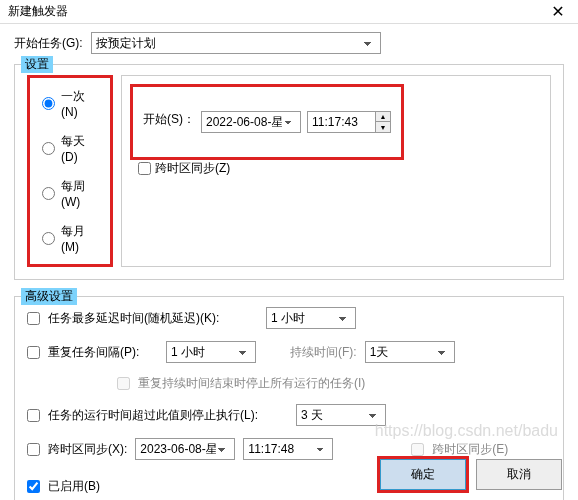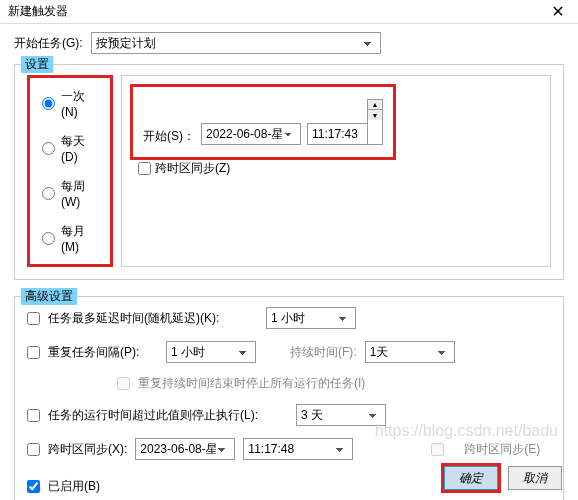--- a/index.html
+++ b/index.html
@@ -11,33 +11,33 @@
 .label { margin-right: 8px; }
 select, input[type=text] { border: 1px solid #999; background: #fff; height: 22px; padding: 1px 4px; font-size: 12px; font-family: inherit; }
 select { appearance: none; padding-right: 18px; background-image: linear-gradient(45deg, transparent 50%, #555 50%), linear-gradient(135deg, #555 50%, transparent 50%); background-position: calc(100% - 12px) 9px, calc(100% - 8px) 9px; background-size: 4px 4px, 4px 4px; background-repeat: no-repeat; }
 .fieldset { border: 1px solid #ccc; padding: 10px 12px 12px; margin-bottom: 16px; position: relative; }
 .fieldset-legend { position: absolute; top: -9px; left: 6px; background: #7dd3fc; padding: 0 4px; }
 .settings-body { display: flex; gap: 8px; }
 .radio-col { border: 3px solid #d22; padding: 10px 12px; display: flex; flex-direction: column; gap: 14px; width: 86px; }
 .radio-item { display: flex; align-items: center; gap: 6px; }
 .radio-item input { width: 13px; height: 13px; }
 .start-area { flex: 1; position: relative; border: 1px solid #ccc; padding: 8px; }
-.start-inner { border: 3px solid #d22; padding: 12px 10px; display: inline-flex; align-items: flex-end; gap: 6px; }
+.start-inner { border: 3px solid #d22; padding: 24px 10px; display: inline-flex; align-items: flex-start; gap: 6px; }
 .spinner { display: inline-flex; }
-.spinner input { width: 60px; border-right: none; margin-top: 24px; }
+.spinner input { width: 68px; border-right: none; }
 .spinbtns { display: flex; flex-direction: column; border: 1px solid #999; }
 .spinbtns span { width: 14px; height: 10px; font-size: 7px; display: flex; align-items: center; justify-content: center; background: #eee; border-bottom: 1px solid #999; }
 .spinbtns span:last-child { border-bottom: none; }
 .tz { display: flex; align-items: center; gap: 4px; margin-left: 8px; }
 .adv-row { display: flex; align-items: center; gap: 8px; margin-bottom: 12px; }
 .adv-row input[type=checkbox] { width: 13px; height: 13px; }
 .sub-indent { margin-left: 90px; color: #888; }
 .watermark { position: absolute; right: 20px; bottom: 60px; color: #ccc; font-size: 16px; opacity: 0.7; }
 .footer { position: absolute; bottom: 10px; right: 16px; display: flex; gap: 10px; align-items: center; }
-.btn { height: 24px; padding: 2px 14px; border: 1px solid #999; background: #eee; font-size: 12px; font-family: inherit; font-style: italic; }
+.btn { height: 31px; padding: 2px 30px; border: 1px solid #999; background: #eee; font-size: 12px; font-family: inherit; }
 .btn-primary-hl { outline: 3px solid #d22; background: #cde; border: 1px solid #39c; }
 </style>
 </head>
 <body>
 
 <div class="titlebar">
   <span>新建触发器</span>
   <div class="close-x">✕</div>
 </div>
 
@@ -115,22 +115,22 @@
     <div class="adv-row">
       <input type="checkbox" style="">
       <span style="width:240px">任务的运行时间超过此值则停止执行(L):</span>
       <select style="width:90px"><option>3 天</option></select>
     </div>
 
     <div class="adv-row">
       <input type="checkbox" style="">
       <span>跨时区同步(X):</span>
       <select style="width:100px"><option>2023-06-08-星期</option></select>
-      <select style="width:110px"><option>11:17:48</option></select>
-      <span style="margin-left:70px;display:flex;align-items:center;gap:20px;color:#888">
+      <select style="width:90px"><option>11:17:48</option></select>
+      <span style="margin-left:70px;display:flex;align-items:center;gap:8px;color:#888">
           <input type="checkbox" disabled="" style="">
           <span>跨时区同步(E)</span>
         </span>
     </div>
 
     <div class="adv-row" style="margin-top:18px">
       <input type="checkbox" checked="" style="">
       <span>已启用(B)</span>
     </div>
   </div>

